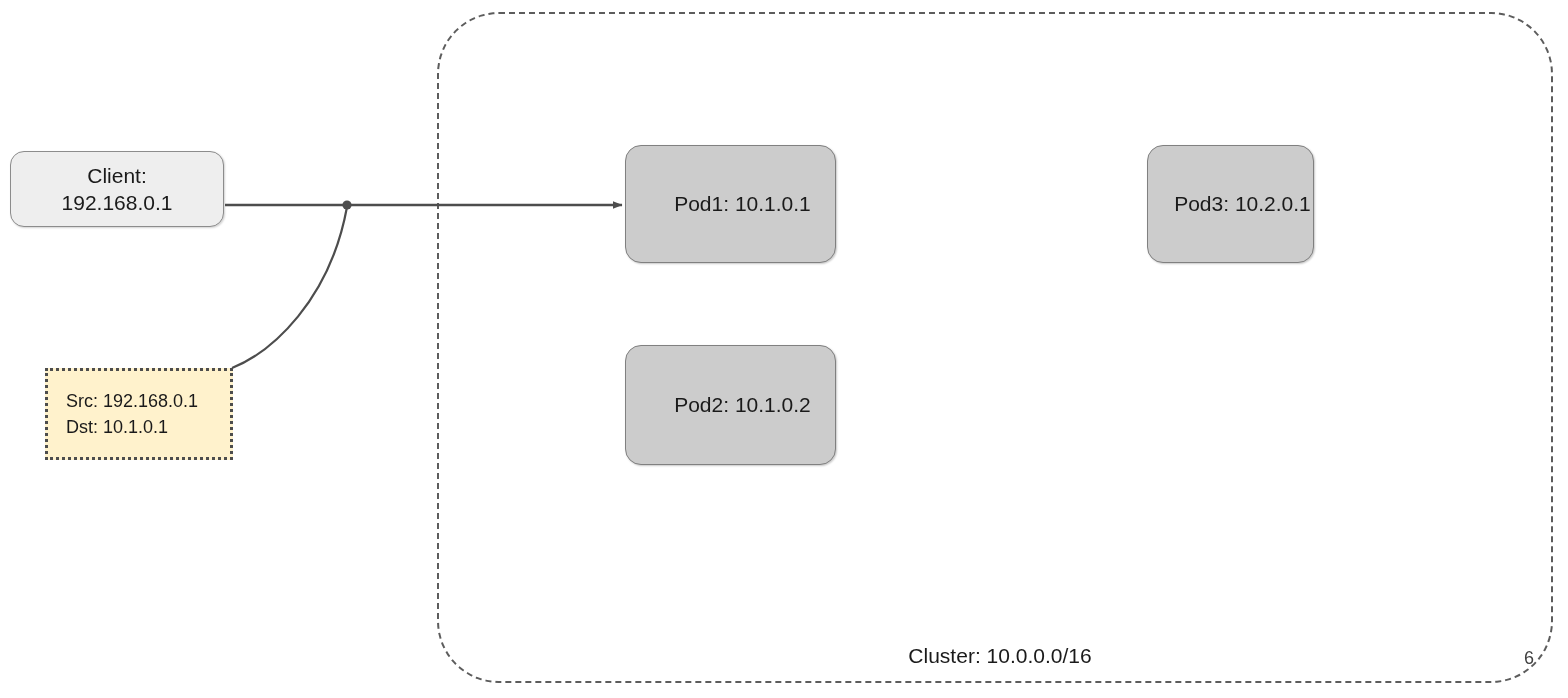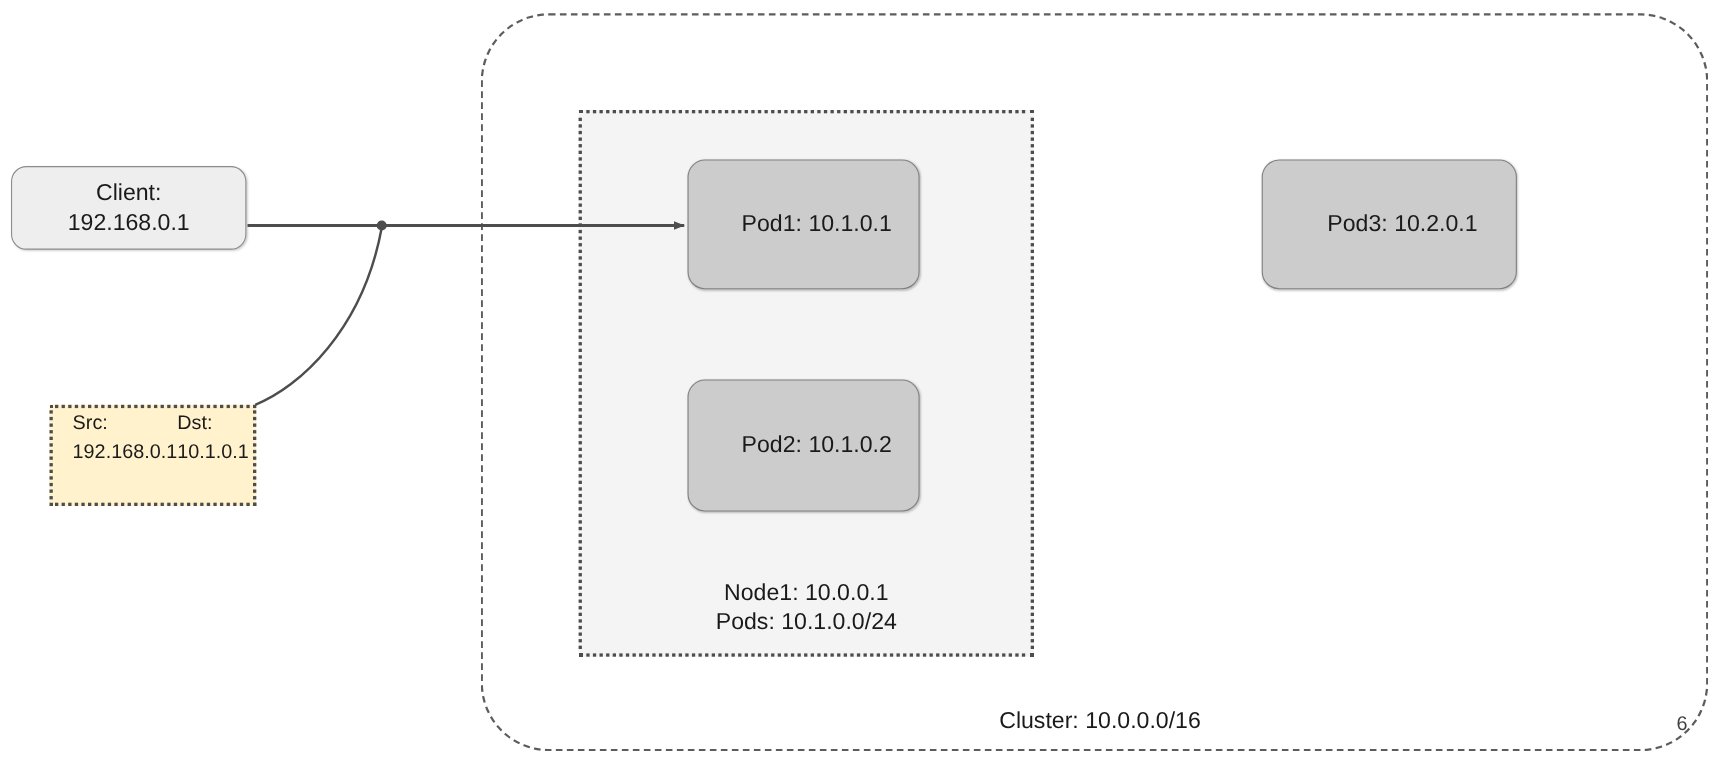--- a/index.html
+++ b/index.html
@@ -78,21 +78,21 @@
     display: flex;
     align-items: center;
     justify-content: center;
     font-size: 21px;
     color: #1a1a1a;
     box-shadow: 1px 1px 2px rgba(0,0,0,0.22);
     padding-left: 24px;
   }
   #pod1-box { left: 625px; top: 145px; width: 211px; height: 118px; }
   #pod2-box { left: 625px; top: 345px; width: 211px; height: 120px; }
-  #pod3-box { left: 1147px; top: 145px; width: 232px; height: 118px; }
+  #pod3-box { left: 1147px; top: 145px; width: 167px; height: 118px; }
 
   
   #client-box {
     position: absolute;
     left: 10px;
     top: 151px;
     width: 214px;
     height: 76px;
     background: #eeeeee;
     border: 1.6px solid #8c8c8c;
@@ -109,21 +109,21 @@
   #packet-note {
     position: absolute;
     left: 45px;
     top: 368px;
     width: 188px;
     height: 92px;
     background: #fff2cc;
     border: 3px dotted #4d4d4d;
     box-sizing: border-box;
     display: flex;
-    flex-direction: row;
+    flex-direction: column;
     justify-content: center;
     padding-left: 18px;
     font-size: 18px;
     color: #1a1a1a;
     line-height: 1.45;
   }
   #packet-note span { display: block; }
 
   
   #connectors {
@@ -147,24 +147,20 @@
   }
 </style>
 </head>
 <body>
 
 <div id="stage">
 
   <div id="cluster-boundary"></div>
   <div id="cluster-label" class="box-label">Cluster: 10.0.0.0/16</div>
 
-  <div id="node1-box" class="node-box">
-    <div class="node-label">Node1: 10.0.0.1
-Pods: 10.1.0.0/24</div>
-  </div>
 
 
   <div id="pod1-box" class="pod-box">Pod1: 10.1.0.1</div>
   <div id="pod2-box" class="pod-box">Pod2: 10.1.0.2</div>
   <div id="pod3-box" class="pod-box">Pod3: 10.2.0.1</div>
 
   <div id="client-box">
     <span class="box-label">Client:
 192.168.0.1</span>
   </div>

